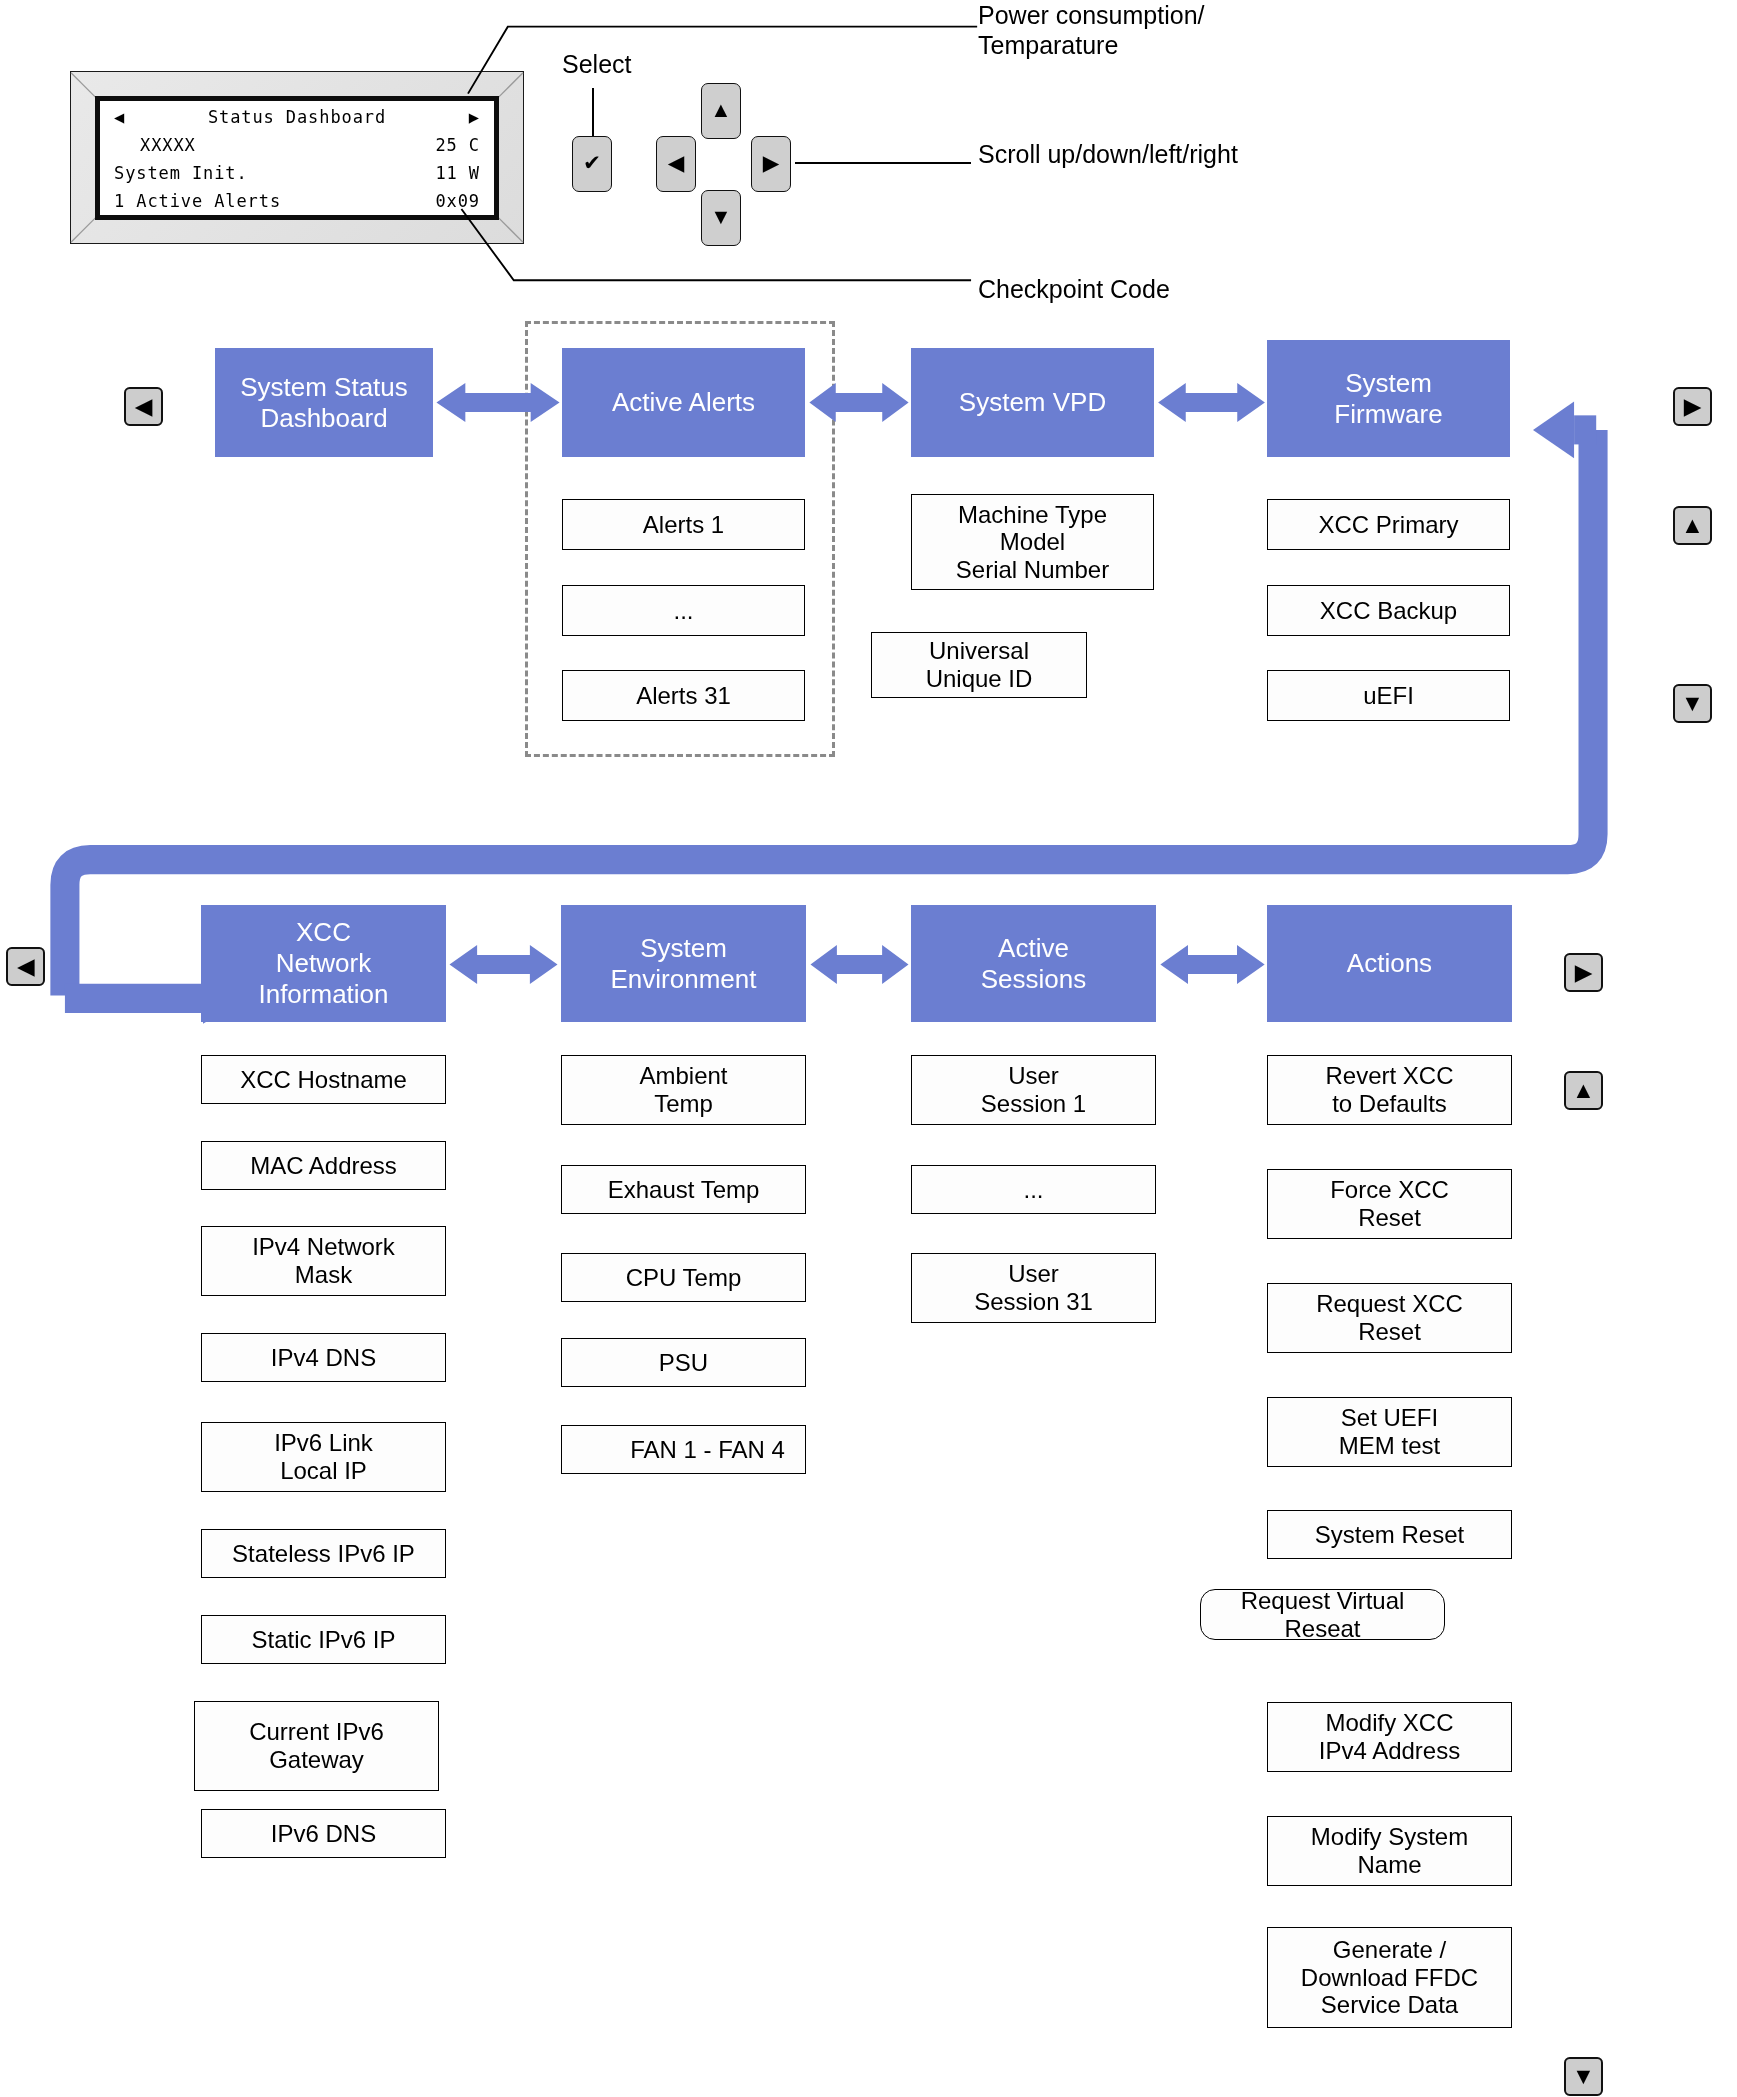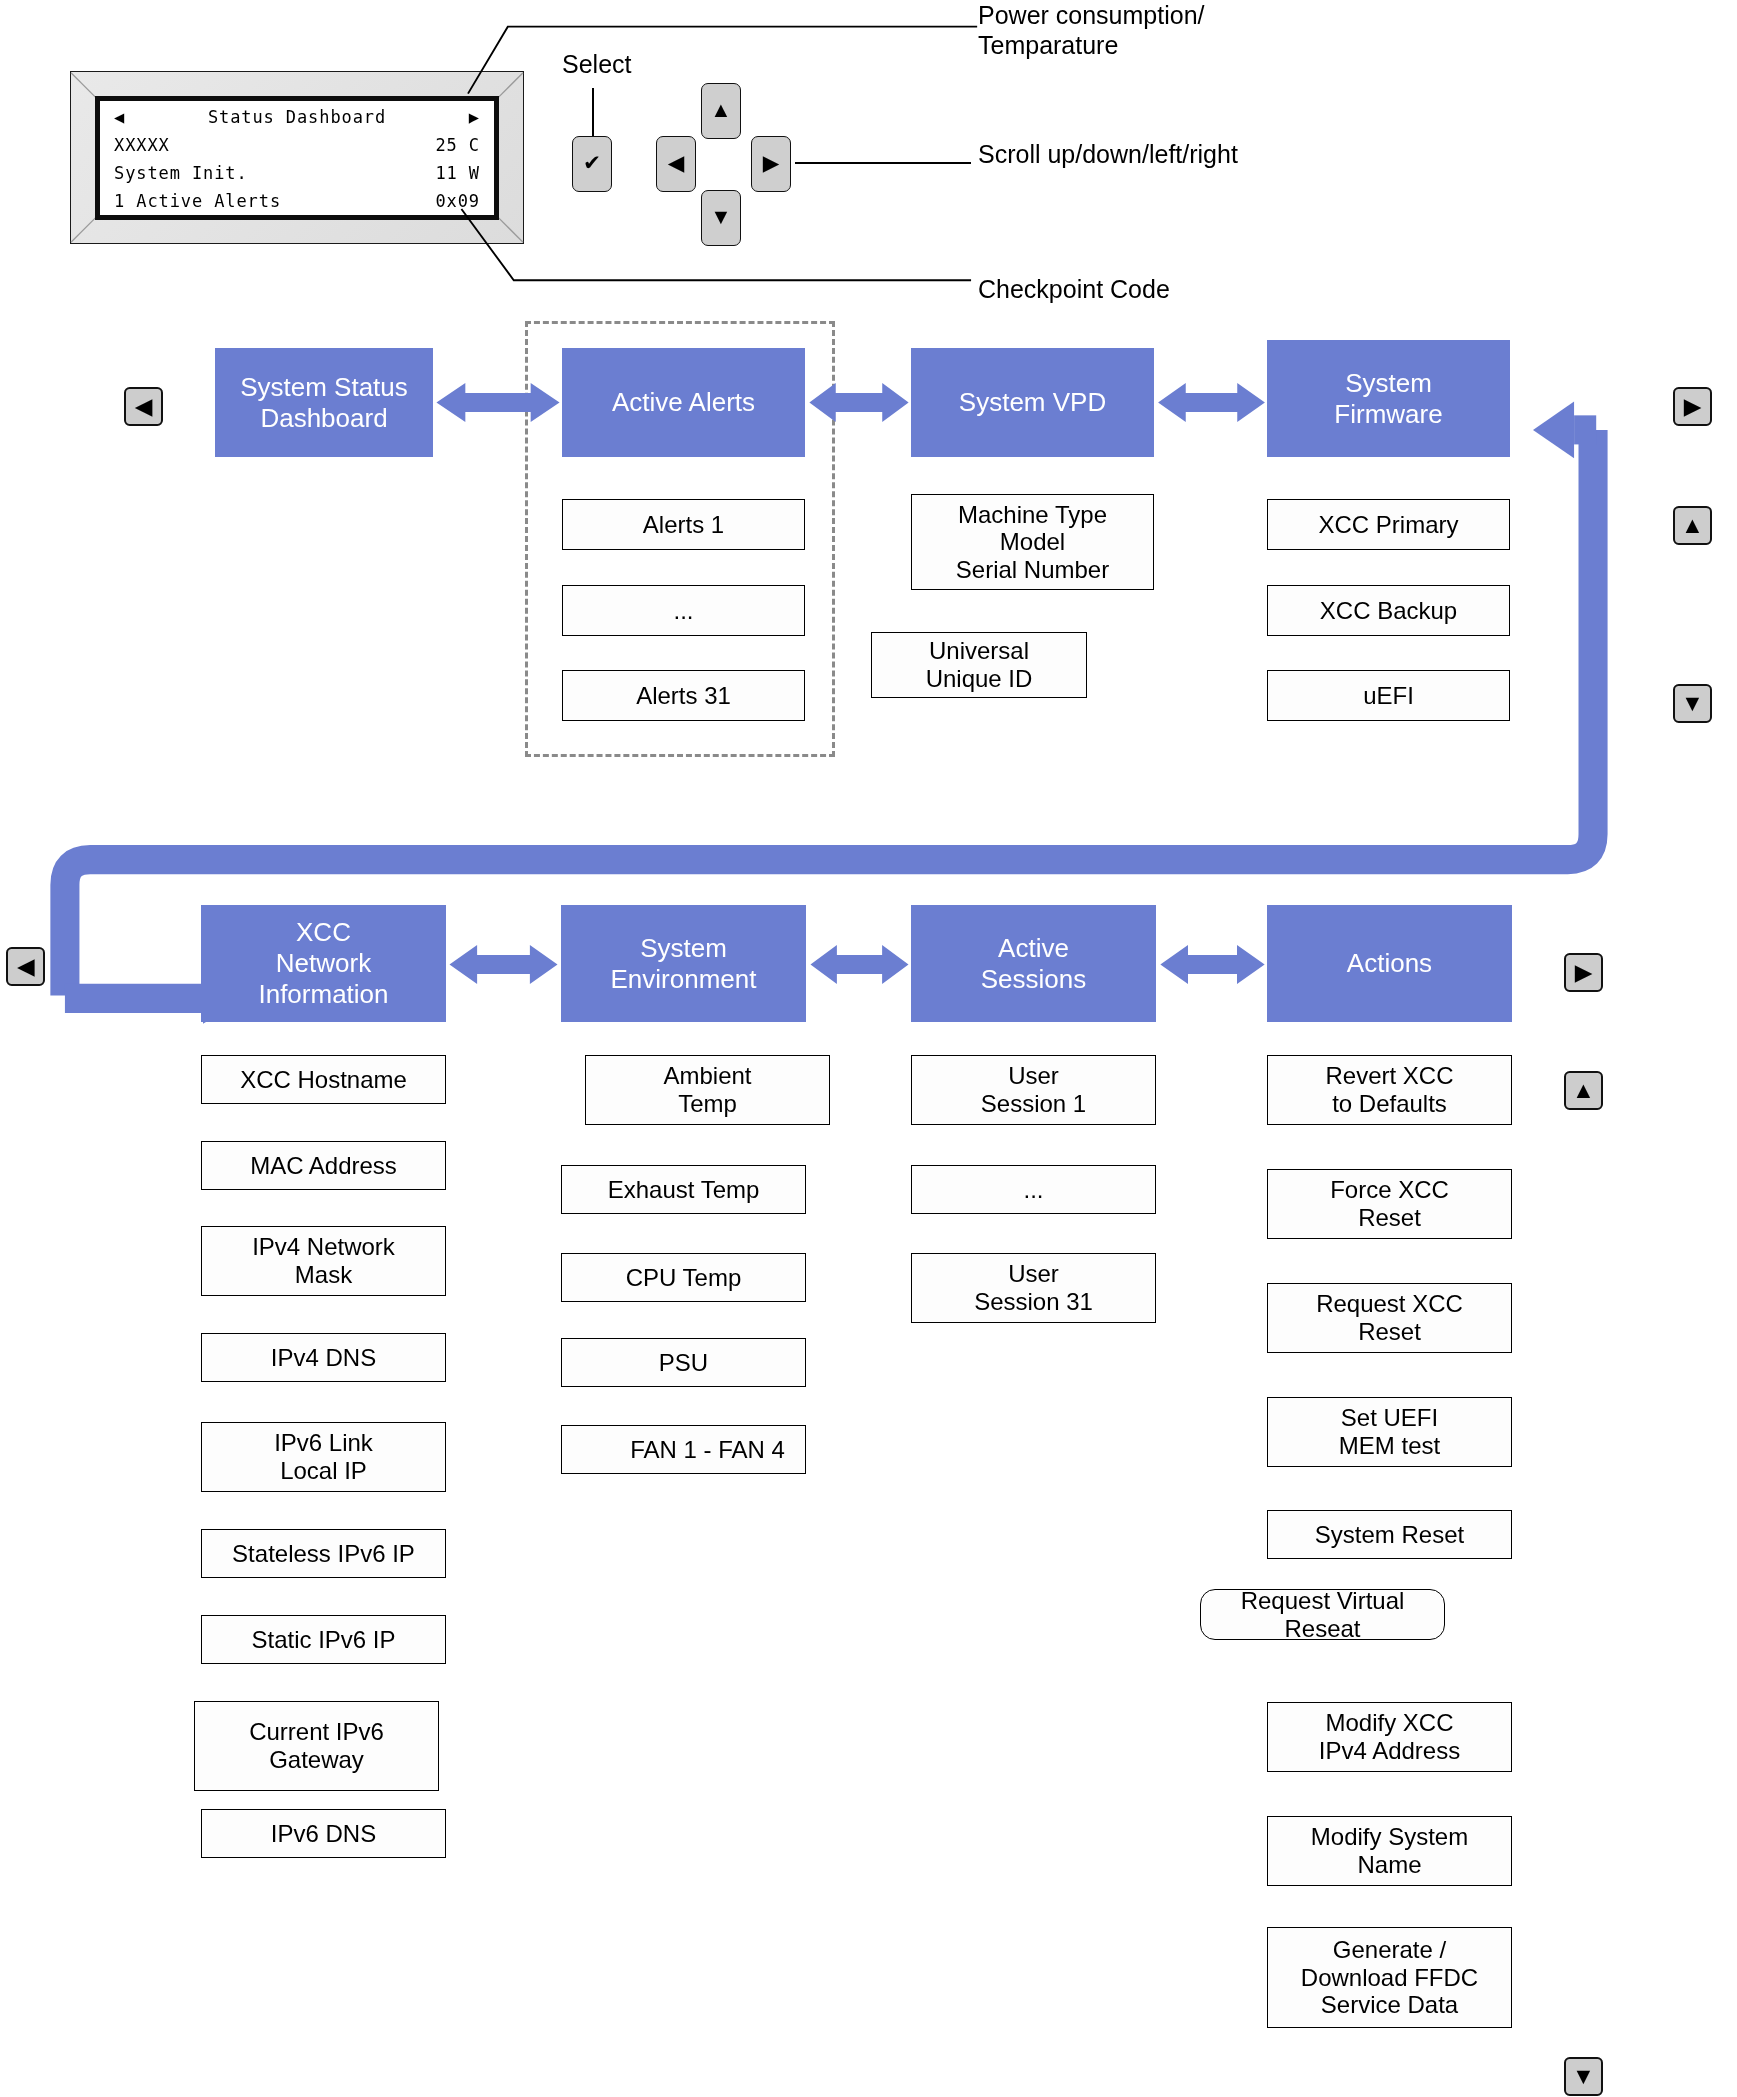--- a/index.html
+++ b/index.html
@@ -65,21 +65,21 @@
     <line x1="712" y1="267" x2="672" y2="227" stroke="#9a9a9a" stroke-width="2"></line>
   </svg>
 </div>
 
 <div class="abs" id="lcd-screen">
   <div class="lcd-row" style="top:3.8px;">
     <span class="lcd-left lcd-tri">◀</span>
     <span class="lcd-center">Status Dashboard</span>
     <span class="lcd-right lcd-tri">▶</span>
   </div>
-  <div class="lcd-row" style="top:32px;">
+  <div class="lcd-row" style="top:32px;margin-left:26px;">
     <span class="lcd-left">XXXXX</span>
     <span class="lcd-right">25 C</span>
   </div>
   <div class="lcd-row" style="top:60px;">
     <span class="lcd-left">System Init.</span>
     <span class="lcd-right">11 W</span>
   </div>
   <div class="lcd-row" style="top:88px;">
     <span class="lcd-left">1 Active Alerts</span>
     <span class="lcd-right">0x09</span>
@@ -181,21 +181,21 @@
 Mask</div>
 <div class="abs subbox" style="left:201px;top:1333px;width:245px;height:49px;">IPv4 DNS</div>
 <div class="abs subbox" style="left:201px;top:1422px;width:245px;height:70px;">IPv6 Link
 Local IP</div>
 <div class="abs subbox" style="left:201px;top:1529px;width:245px;height:49px;">Stateless IPv6 IP</div>
 <div class="abs subbox" style="left:201px;top:1615px;width:245px;height:49px;">Static IPv6 IP</div>
 <div class="abs subbox" style="left:194px;top:1701px;width:245px;height:90px;">Current IPv6
 Gateway</div>
 <div class="abs subbox" style="left:201px;top:1809px;width:245px;height:49px;">IPv6 DNS</div>
 
-<div class="abs subbox" style="left:561px;top:1055px;width:245px;height:70px;margin-left:24px;">Ambient
+<div class="abs subbox" style="left:561px;top:1055px;width:245px;height:70px;">Ambient
 Temp</div>
 <div class="abs subbox" style="left:561px;top:1165px;width:245px;height:49px;">Exhaust Temp</div>
 <div class="abs subbox" style="left:561px;top:1253px;width:245px;height:49px;">CPU Temp</div>
 <div class="abs subbox" style="left:561px;top:1338px;width:245px;height:49px;">PSU</div>
 <div class="abs subbox" style="left:561px;top:1425px;width:245px;height:49px;padding-left:48px;">FAN 1 - FAN 4</div>
 
 <div class="abs subbox" style="left:911px;top:1055px;width:245px;height:70px;">User
 Session 1</div>
 <div class="abs subbox" style="left:911px;top:1165px;width:245px;height:49px;">...</div>
 <div class="abs subbox" style="left:911px;top:1253px;width:245px;height:70px;">User

